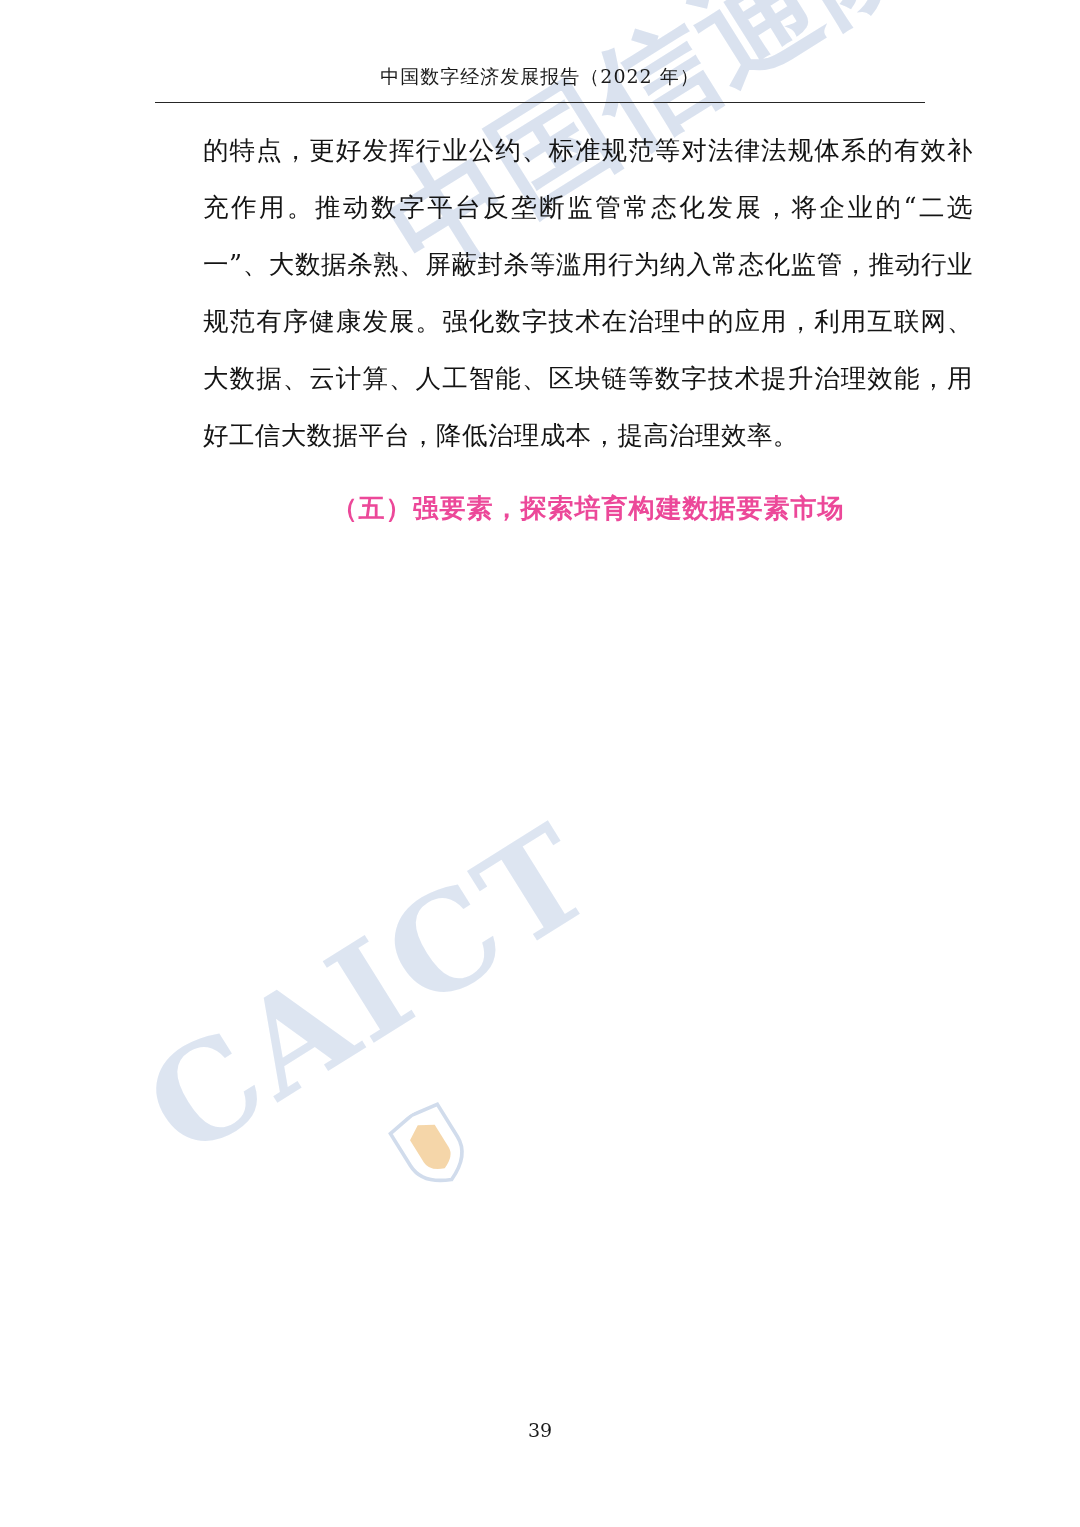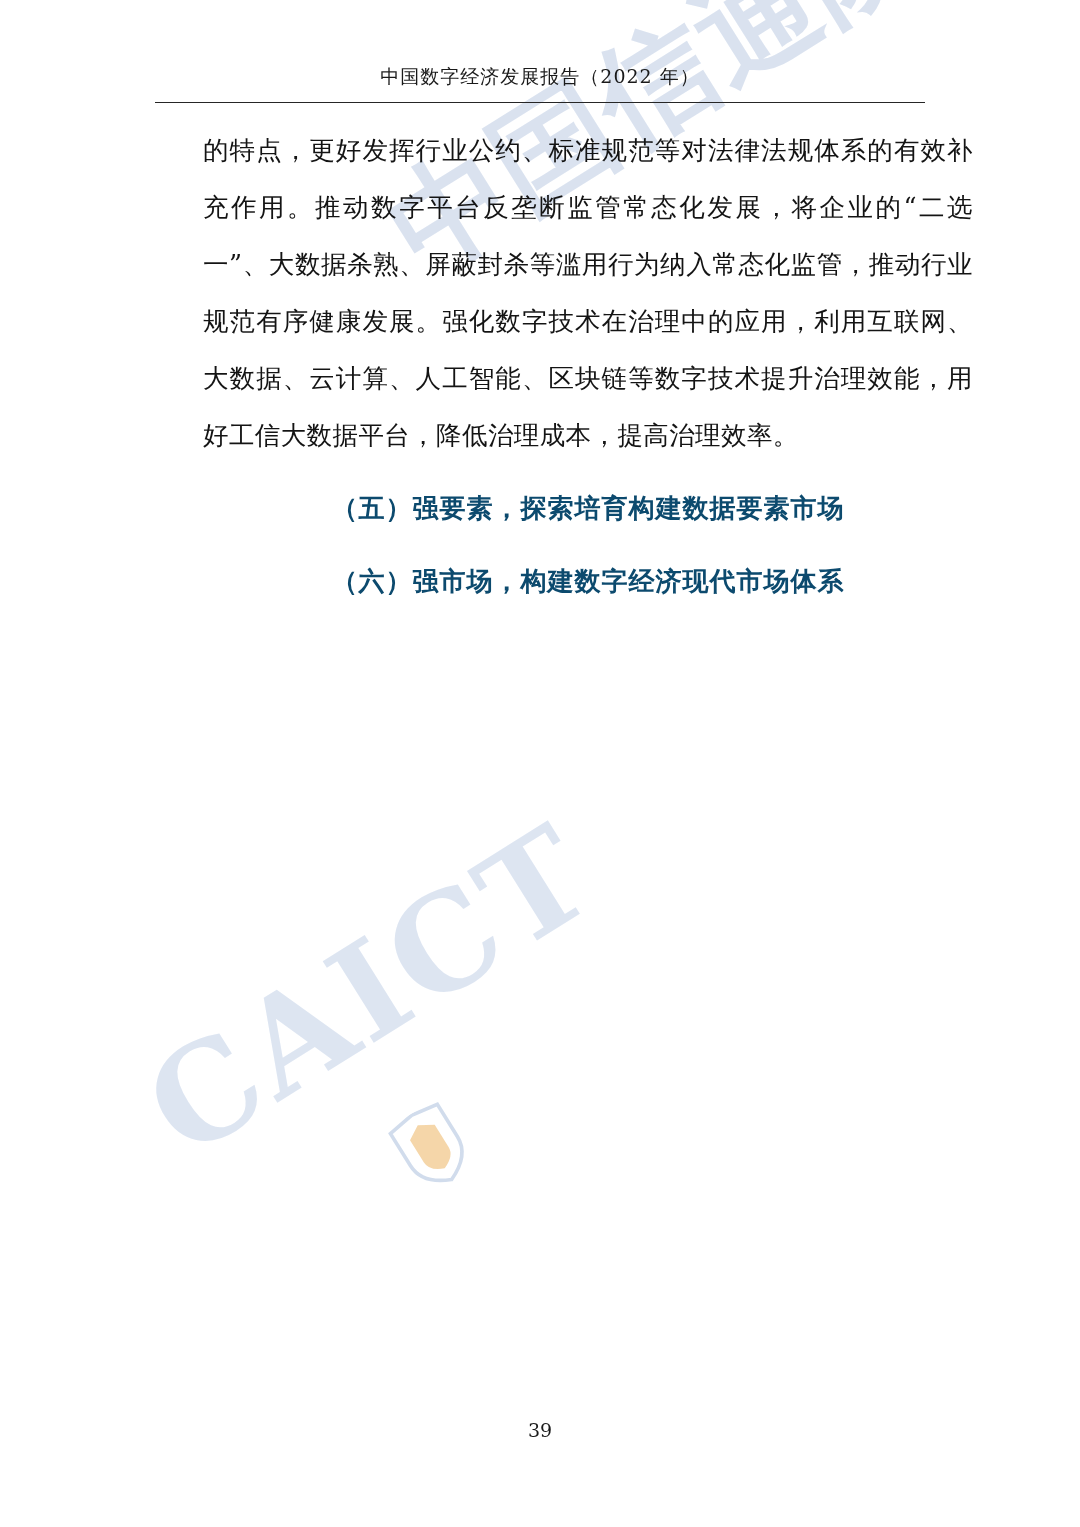--- a/index.html
+++ b/index.html
@@ -110,21 +110,21 @@
     text-indent: 51px;
   }
   h2.section {
     margin: 16px 0 6px 0;
     font-size: 26px;
     line-height: 57px;
     text-align: center;
     font-weight: bold;
     font-family: "DejaVu Sans", "Liberation Sans", sans-serif;
     letter-spacing: 1px;
-    color: #0c4a6e;
+    color: #ec4899;
   }
 
   
   .footer {
     position: absolute;
     left: 0;
     top: 1419px;
     width: 1080px;
     text-align: center;
     z-index: 2;
@@ -153,21 +153,20 @@
     <div class="header-title">中国数字经济发展报告（2022 年）</div>
     <div class="header-rule"></div>
   </div>
 
   <div class="content">
     <p class="para">的特点，更好发挥行业公约、标准规范等对法律法规体系的有效补充作用。推动数字平台反垄断监管常态化发展，将企业的“二选一”、大数据杀熟、屏蔽封杀等滥用行为纳入常态化监管，推动行业规范有序健康发展。强化数字技术在治理中的应用，利用互联网、大数据、云计算、人工智能、区块链等数字技术提升治理效能，用好工信大数据平台，降低治理成本，提高治理效率。</p>
 
     <h2 class="section">（五）强要素，探索培育构建数据要素市场</h2>
 
 
-    <h2 class="section">（六）强市场，构建数字经济现代市场体系</h2>
 
   </div>
 
   <div class="footer">
     <span class="page-number">39</span>
   </div>
 
 </div>
 
 </body></html>

